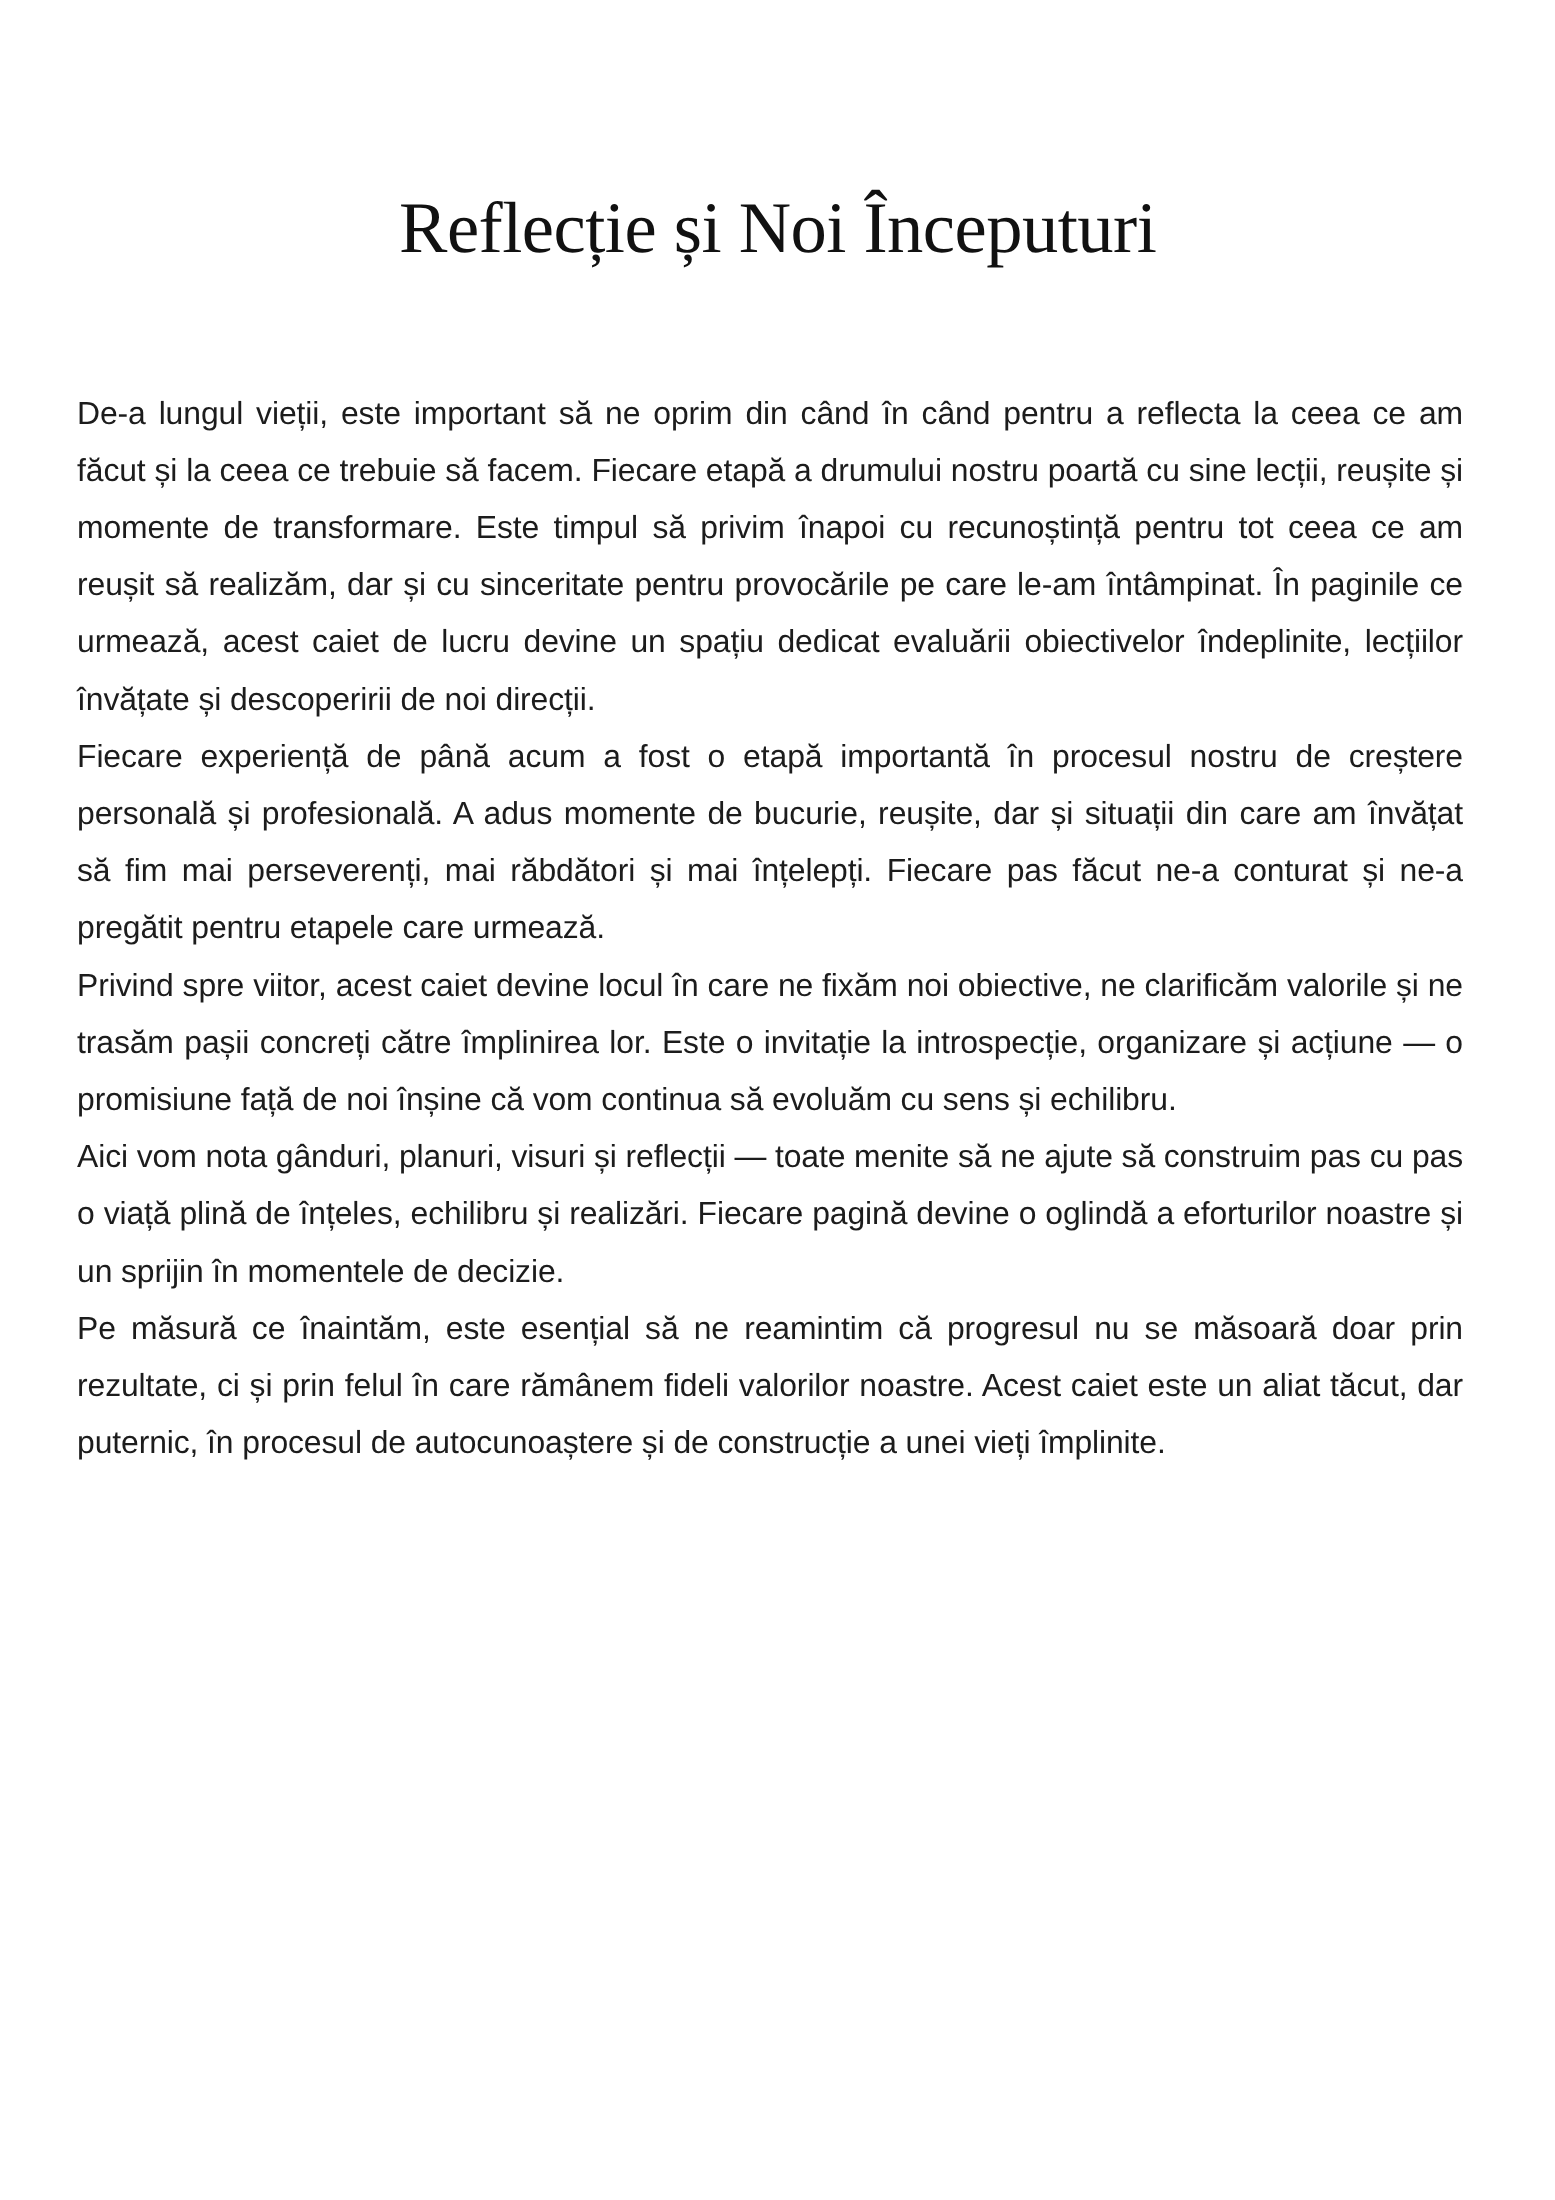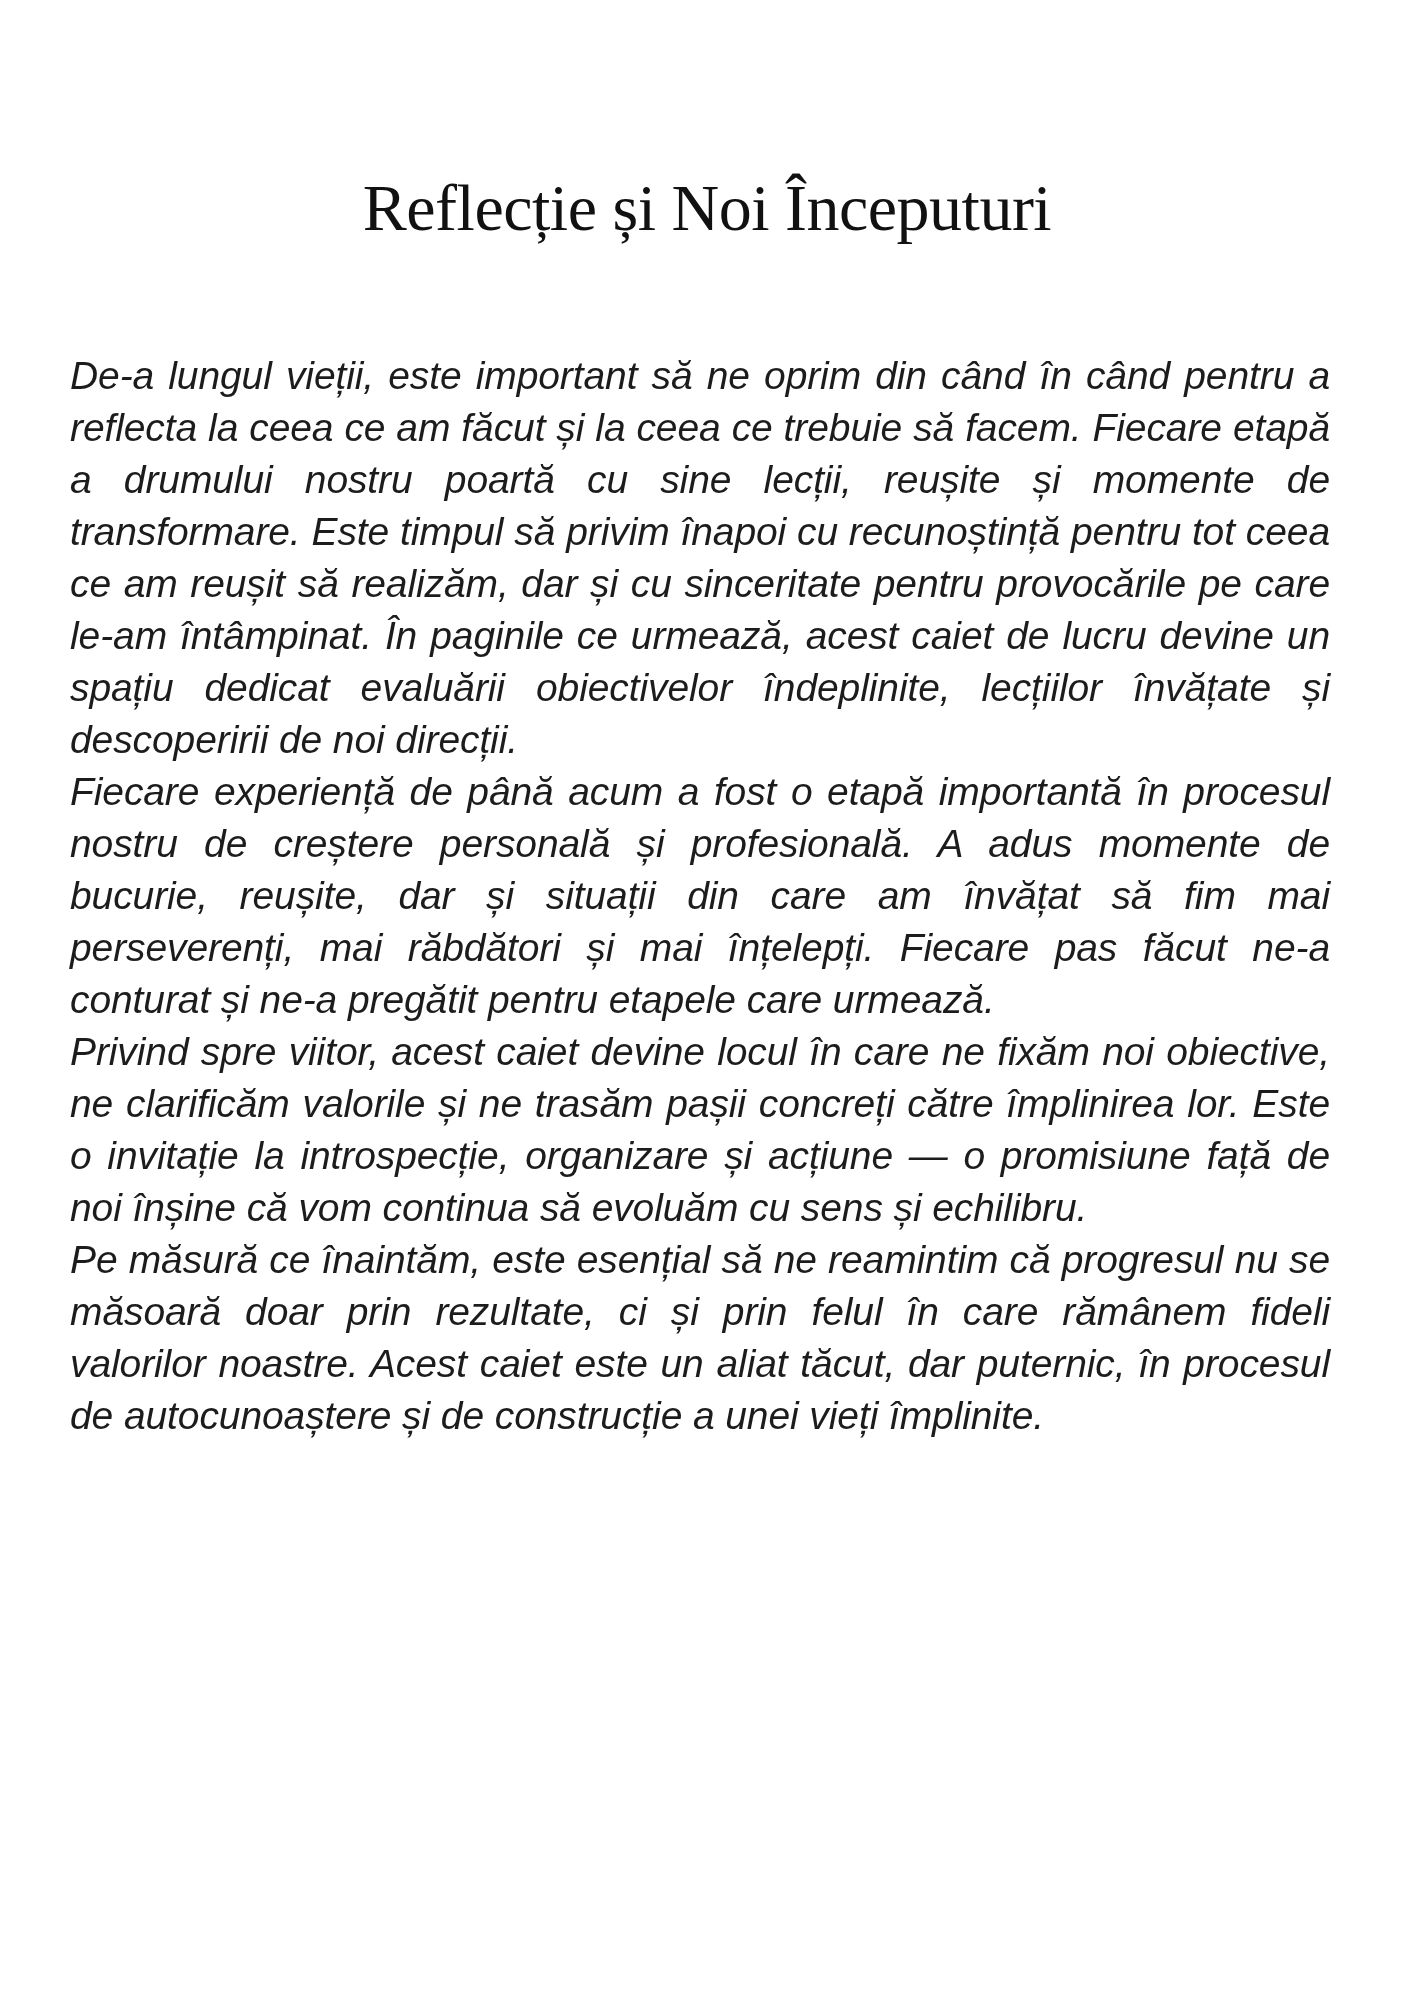--- a/index.html
+++ b/index.html
@@ -26,39 +26,39 @@
     text-align: center;
     font-family: "Liberation Serif", serif;
     font-weight: 400;
     font-size: 66px;
     line-height: 1.15;
     color: #111111;
     letter-spacing: -0.5px;
   }
   .content {
     margin: 104px 84px 0 70px;
-    font-size: 39px;
+    font-size: 29px;
     line-height: 52px;
     color: #1c1c1c;
     letter-spacing: -0.1px;
-    font-style: italic;
   }
   .content p.para {
     margin: 0;
     text-align: justify;
     text-justify: inter-word;
   }
 </style>
 </head>
 <body>
 
 <div class="page">
 
   <h1 class="doc-title">Reflecție și Noi Începuturi</h1>
 
   <div class="content">
       <p class="para">De-a lungul vieții, este important să ne oprim din când în când pentru a reflecta la ceea ce am făcut și la ceea ce trebuie să facem. Fiecare etapă a drumului nostru poartă cu sine lecții, reușite și momente de transformare. Este timpul să privim înapoi cu recunoștință pentru tot ceea ce am reușit să realizăm, dar și cu sinceritate pentru provocările pe care le-am întâmpinat. În paginile ce urmează, acest caiet de lucru devine un spațiu dedicat evaluării obiectivelor îndeplinite, lecțiilor învățate și descoperirii de noi direcții.</p>
       <p class="para">Fiecare experiență de până acum a fost o etapă importantă în procesul nostru de creștere personală și profesională. A adus momente de bucurie, reușite, dar și situații din care am învățat să fim mai perseverenți, mai răbdători și mai înțelepți. Fiecare pas făcut ne-a conturat și ne-a pregătit pentru etapele care urmează.</p>
       <p class="para">Privind spre viitor, acest caiet devine locul în care ne fixăm noi obiective, ne clarificăm valorile și ne trasăm pașii concreți către împlinirea lor. Este o invitație la introspecție, organizare și acțiune — o promisiune față de noi înșine că vom continua să evoluăm cu sens și echilibru.</p>
+      <p class="para">Aici vom nota gânduri, planuri, visuri și reflecții — toate menite să ne ajute să construim pas cu pas o viață plină de înțeles, echilibru și realizări. Fiecare pagină devine o oglindă a eforturilor noastre și un sprijin în momentele de decizie.</p>
       <p class="para">Pe măsură ce înaintăm, este esențial să ne reamintim că progresul nu se măsoară doar prin rezultate, ci și prin felul în care rămânem fideli valorilor noastre. Acest caiet este un aliat tăcut, dar puternic, în procesul de autocunoaștere și de construcție a unei vieți împlinite.</p>
     </div>
 
 </div>
 
 </body></html>

